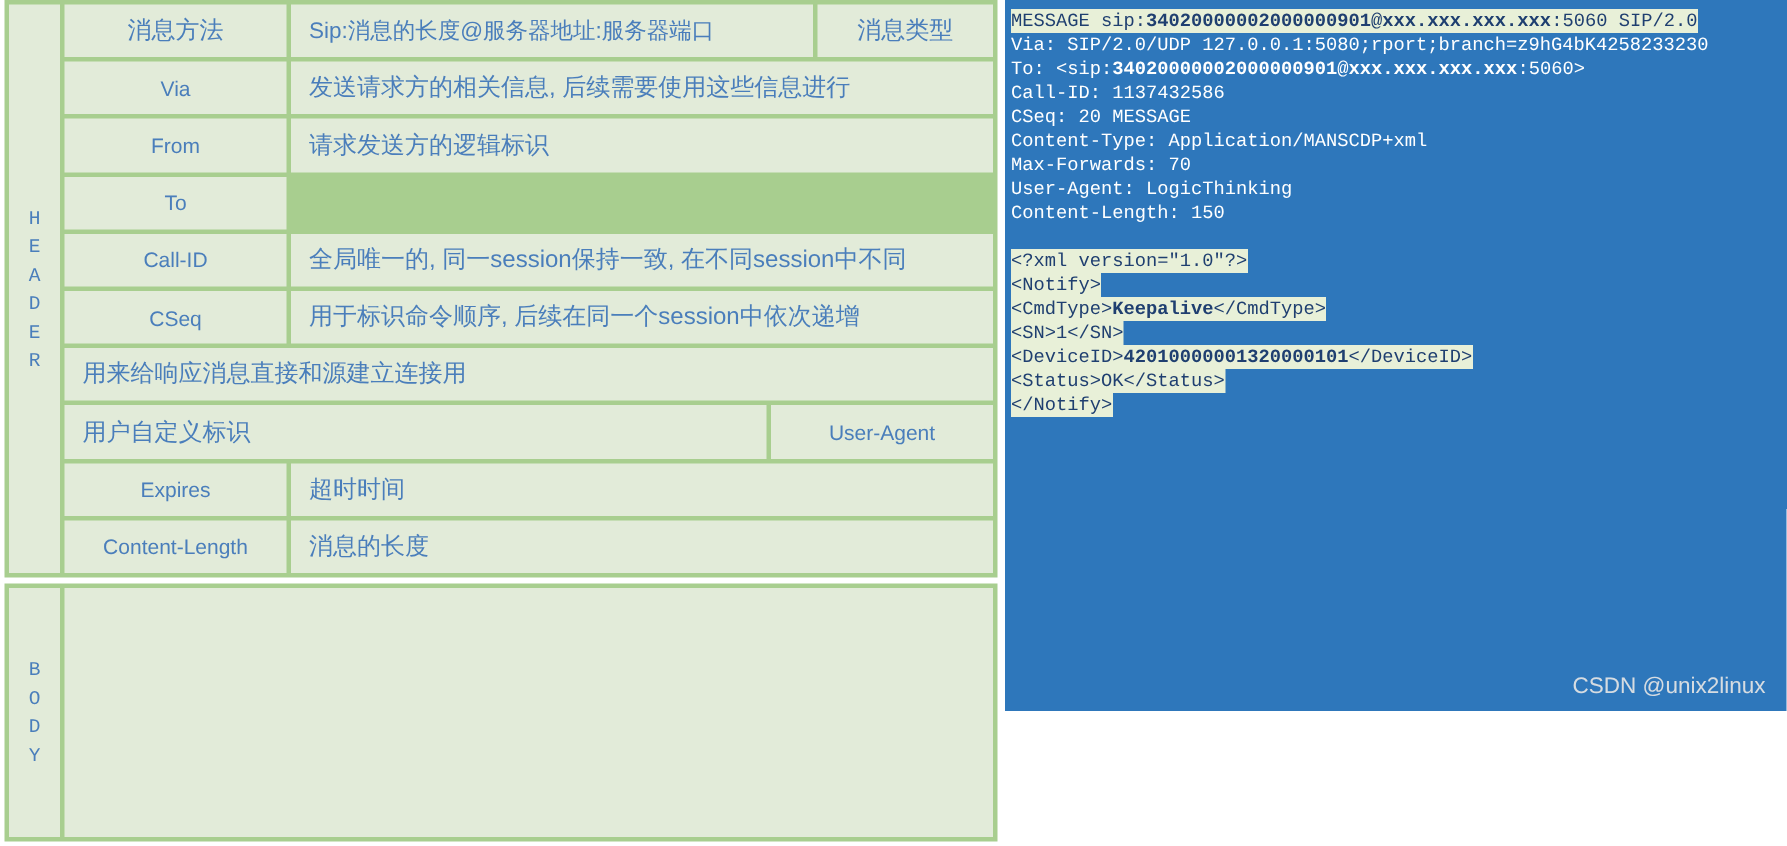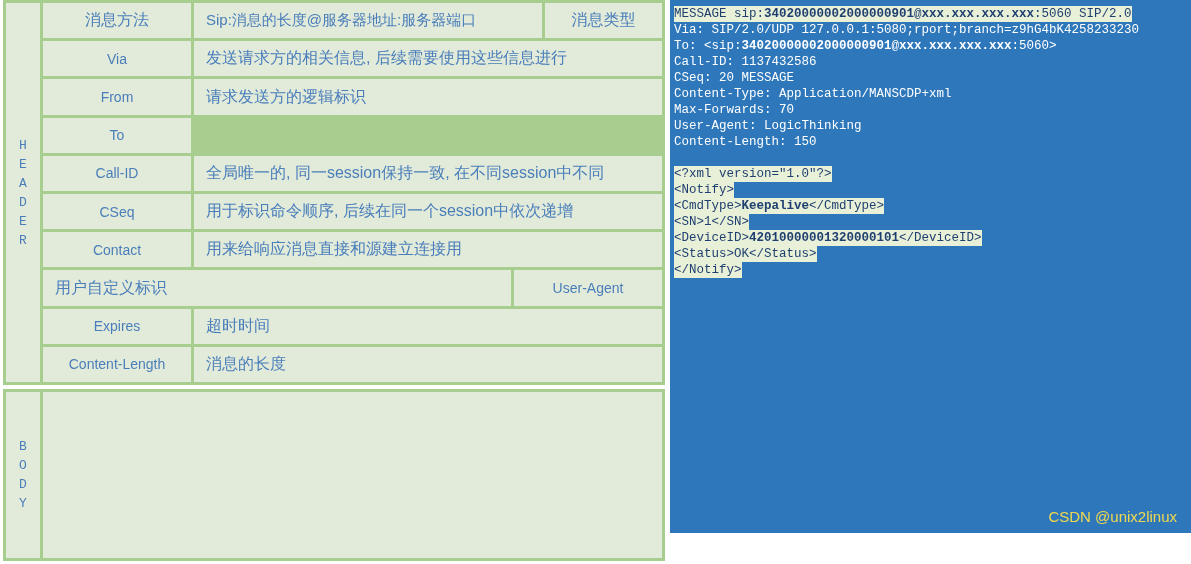--- a/index.html
+++ b/index.html
@@ -128,21 +128,21 @@
     flex: 1 1 auto;
     background: #e2ebd9;
   }
 
   
   #right-panel {
     position: absolute;
     left: 670px;
     top: 0;
     width: 521px;
-    height: 533px;
+    height: 474px;
     background: #2e77bb;
     box-sizing: border-box;
     padding: 6px 0 0 4px;
     overflow: hidden;
   }
 
   .msg-line {
     font-family: "Liberation Mono", monospace;
     font-size: 12.5px;
     line-height: 16px;
@@ -165,21 +165,21 @@
   .msg-line b {
     font-weight: bold;
   }
 
   #watermark {
     position: absolute;
     right: 14px;
     bottom: 8px;
     font-family: "Liberation Sans", sans-serif;
     font-size: 15px;
-    color: #fde047;
+    color: #e5e5e5;
     opacity: 0.92;
     user-select: none;
   }
 </style>
 </head>
 <body>
 
 <div id="left-panel">
 
   <div class="struct-block" id="header-block">
@@ -218,21 +218,20 @@
         <div class="cell cell-name">Call-ID</div>
         <div class="cell cell-desc">全局唯一的, 同一session保持一致, 在不同session中不同</div>
       </div>
 
       <div class="srow">
         <div class="cell cell-name">CSeq</div>
         <div class="cell cell-desc">用于标识命令顺序, 后续在同一个session中依次递增</div>
       </div>
 
       <div class="srow">
-        <div class="cell cell-name">Contact</div>
         <div class="cell cell-desc">用来给响应消息直接和源建立连接用</div>
       </div>
 
       <div class="srow">
         <div class="cell cell-desc">用户自定义标识</div>
         <div class="cell cell-name">User-Agent</div>
       </div>
 
       <div class="srow">
         <div class="cell cell-name">Expires</div>

